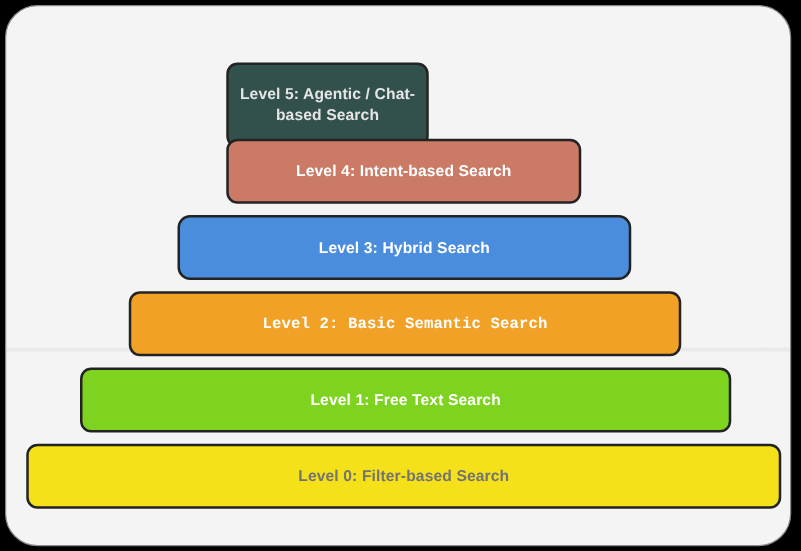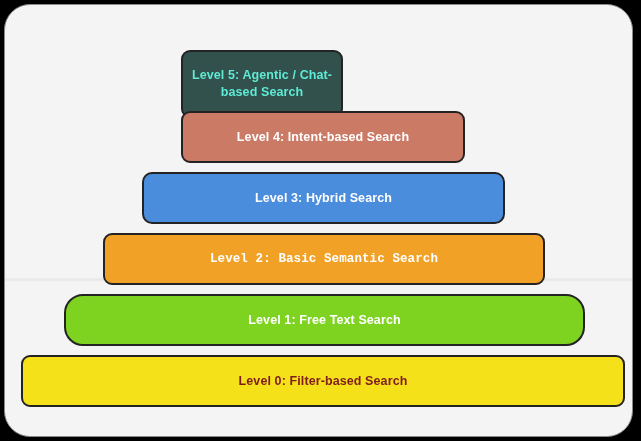--- a/index.html
+++ b/index.html
@@ -67,37 +67,37 @@
     pointer-events: none;
   }
 </style>
 </head>
 <body style="background: rgb(0, 0, 0);">
 
 <div id="canvas" style="background: rgb(244, 244, 244); border-color: rgb(138, 138, 138);">
   <div class="pyramid">
     <div class="shadow-band"></div>
 
-    <div class="level" id="lvl5" style="left: 176px; top: 45px; width: 162px; height: 68px; background: rgb(50, 80, 76); color: #5eead4; border-color: rgb(35, 35, 35); justify-content: center;">
+    <div class="level" id="lvl5" style="left: 176px; top: 45px; width: 162px; height: 68px; background: rgb(50, 80, 76); color: #e5e5e5; border-color: rgb(35, 35, 35); justify-content: center;">
       <span>Level 5: Agentic / Chat-based Search</span>
     </div>
 
     <div class="level" id="lvl4" style="left: 176px; top: 106px; width: 284px; height: 52px; background: rgb(203, 122, 102); color: rgb(255, 255, 255); border-color: rgb(35, 35, 35); text-align: center;">
       <span>Level 4: Intent-based Search</span>
     </div>
 
     <div class="level" id="lvl3" style="left: 137px; top: 167px; width: 363px; height: 52px; background: rgb(74, 141, 220); color: rgb(255, 255, 255); border-color: rgb(35, 35, 35); border-radius: 10px;">
       <span>Level 3: Hybrid Search</span>
     </div>
 
     <div class="level" id="lvl2" style="left: 98px; top: 228px; width: 442px; height: 52px; background: rgb(242, 161, 39); color: rgb(255, 255, 255); border-color: rgb(35, 35, 35); font-family: Liberation Mono, monospace;">
       <span>Level 2: Basic Semantic Search</span>
     </div>
 
-    <div class="level" id="lvl1" style="left: 59px; top: 289px; width: 521px; height: 52px; background: rgb(126, 211, 33); color: rgb(255, 255, 255); border-color: rgb(35, 35, 35); border-radius: 19px;">
+    <div class="level" id="lvl1" style="left: 59px; top: 289px; width: 521px; height: 52px; background: rgb(126, 211, 33); color: rgb(255, 255, 255); border-color: rgb(35, 35, 35);">
       <span>Level 1: Free Text Search</span>
     </div>
 
-    <div class="level" id="lvl0" style="left: 16px; top: 350px; width: 604px; height: 52px; background: rgb(245, 225, 25); color: #7f1d1d; border-color: rgb(35, 35, 35);">
+    <div class="level" id="lvl0" style="left: 16px; top: 350px; width: 604px; height: 52px; background: rgb(245, 225, 25); color: #737373; border-color: rgb(35, 35, 35);">
       <span>Level 0: Filter-based Search</span>
     </div>
   </div>
 </div>
 
 </body></html>

